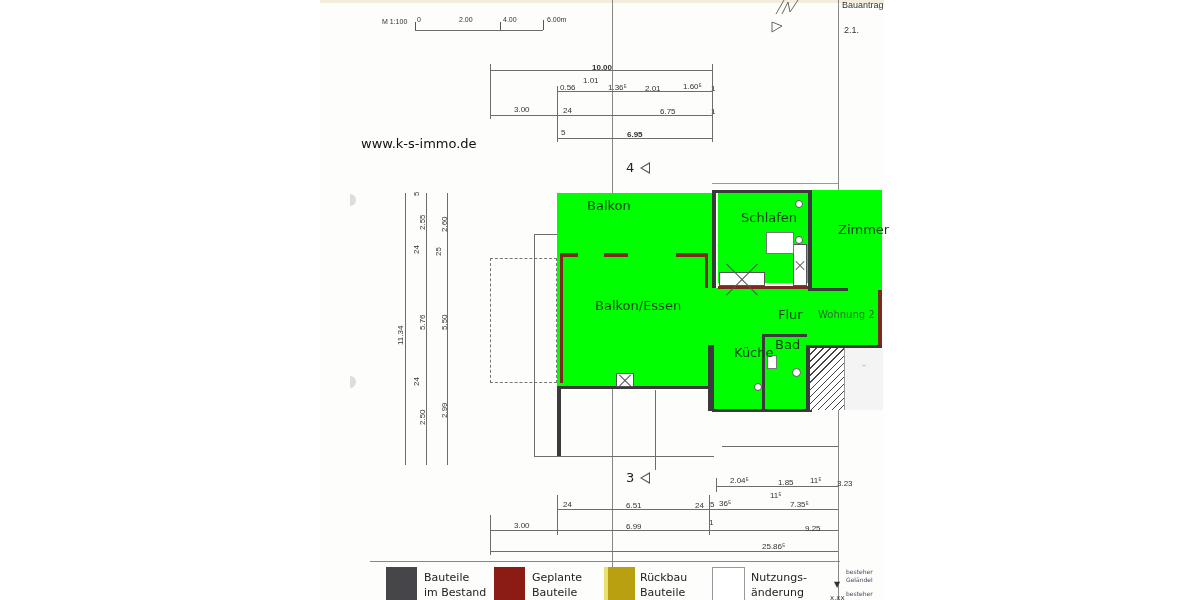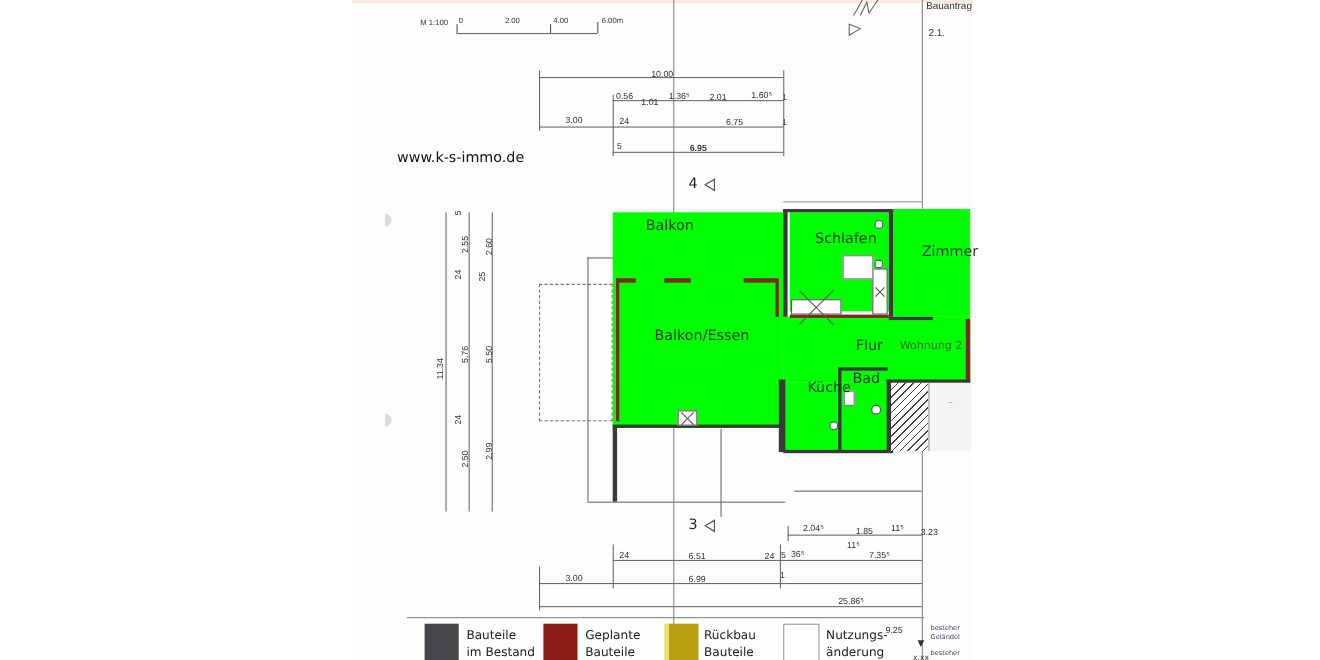--- a/index.html
+++ b/index.html
@@ -62,24 +62,24 @@
       <path d="M8 14 L16 0 M14 14 L20 2 L22 12 L30 0" fill="none" stroke="#666" stroke-width="1"></path>
     </svg>
 </div>
 
 <div class="abs" style="left:842px;top:0;font-size:9px;color:#333;font-family:'Liberation Sans',sans-serif;">Bauantrag</div>
 <div class="abs" style="left:844px;top:25px;font-size:9px;color:#333;font-family:'Liberation Sans',sans-serif;">2.1.</div>
 
 <div class="watermark">www.k-s-immo.de</div>
 
 <div class="hline" style="left:490px;top:70px;width:222px;"></div>
-<div class="dim" style="left:592px;top:63px;">10.00</div>
+<div class="dim" style="left:592px;top:63px;font-weight:bold;">10.00</div>
 <div class="hline" style="left:557px;top:91px;width:155px;"></div>
 <div class="dim" style="left:560px;top:83px;">0.56</div>
-<div class="dim" style="left:583px;top:88px;">1.01</div>
+<div class="dim" style="left:583px;top:76px;">1.01</div>
 <div class="dim" style="left:608px;top:83px;">1.36⁵</div>
 <div class="dim" style="left:645px;top:84px;">2.01</div>
 <div class="dim" style="left:683px;top:82px;">1.60⁵</div>
 <div class="dim" style="left:711px;top:84px;">1</div>
 <div class="hline" style="left:490px;top:115px;width:222px;"></div>
 <div class="dim" style="left:514px;top:105px;">3.00</div>
 <div class="dim" style="left:563px;top:106px;">24</div>
 <div class="dim" style="left:628px;top:107px;margin-left:32px;">6.75</div>
 <div class="dim" style="left:711px;top:107px;">1</div>
 <div class="hline" style="left:557px;top:138px;width:155px;"></div>
@@ -179,21 +179,21 @@
 <div class="dim" style="left:563px;top:500px;">24</div>
 <div class="dim" style="left:626px;top:501px;">6.51</div>
 <div class="dim" style="left:695px;top:501px;">24</div>
 <div class="dim" style="left:710px;top:500px;">5</div>
 <div class="dim" style="left:719px;top:499px;">36⁵</div>
 <div class="dim" style="left:790px;top:500px;">7.35⁵</div>
 <div class="hline" style="left:490px;top:530px;width:348px;"></div>
 <div class="dim" style="left:514px;top:521px;">3.00</div>
 <div class="dim" style="left:626px;top:522px;">6.99</div>
 <div class="dim" style="left:709px;top:518px;">1</div>
-<div class="dim" style="left:805px;top:524px;margin-top:44px;">9.25</div>
+<div class="dim" style="left:805px;top:524px;">9.25</div>
 <div class="hline" style="left:490px;top:551px;width:348px;"></div>
 <div class="dim" style="left:762px;top:542px;">25.86⁵</div>
 <div class="vline" style="left:490px;top:515px;height:40px;"></div>
 <div class="vline" style="left:557px;top:495px;height:40px;"></div>
 <div class="vline" style="left:709px;top:495px;height:40px;"></div>
 <div class="vline" style="left:716px;top:478px;height:14px;"></div>
 
 <div class="hline" style="left:370px;top:561px;width:470px;background:#888;"></div>
 <div class="legend-box" style="left:386px;background:#46464a;"></div>
 <div class="legend-label" style="left:424px;">

